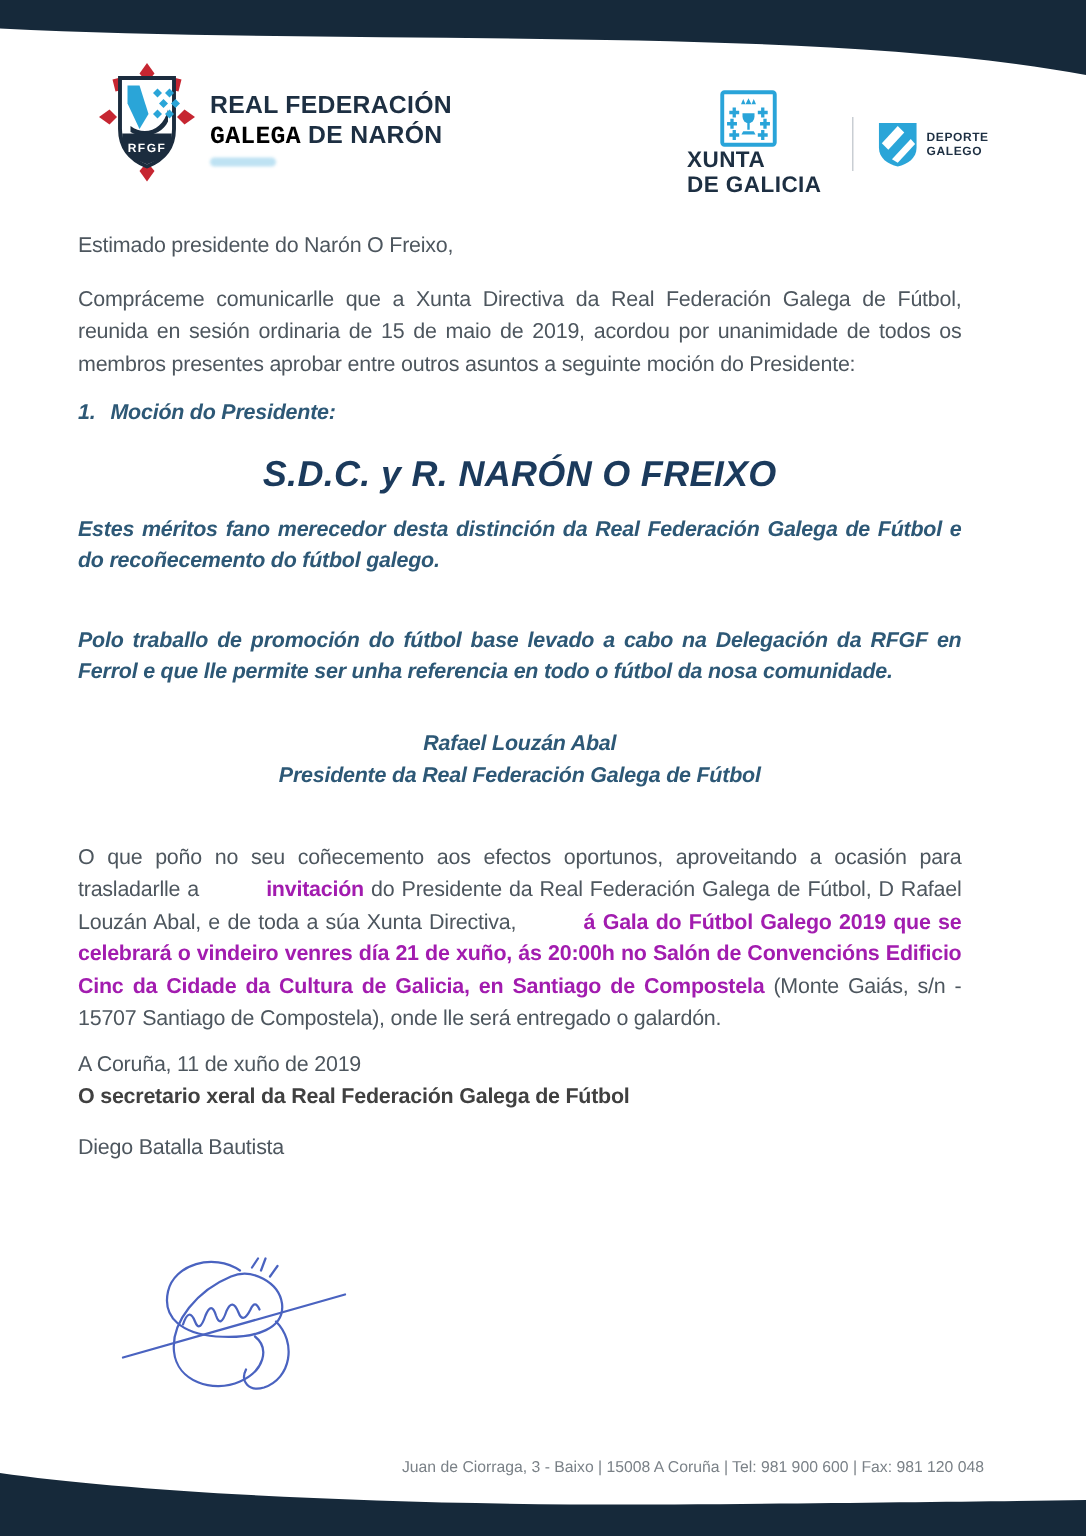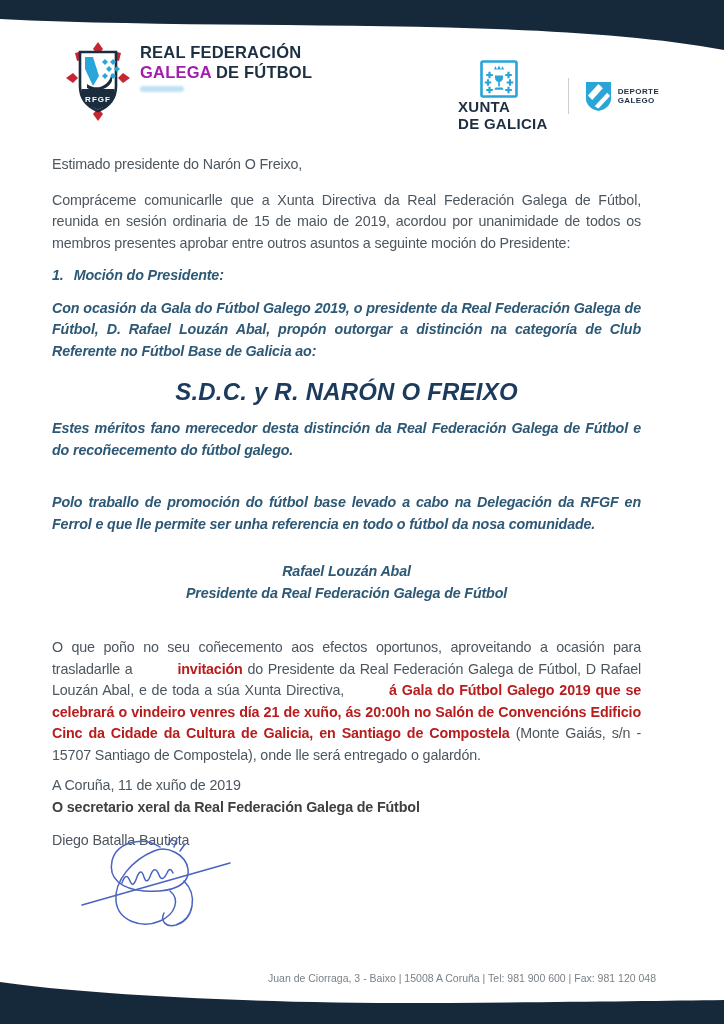--- a/index.html
+++ b/index.html
@@ -9,23 +9,23 @@
     font-family:"Liberation Sans", sans-serif;
     -webkit-font-smoothing:antialiased;
   }
   .wave{position:absolute;left:0;width:724px;display:block;}
   #top-wave{top:0;}
   #bottom-wave{bottom:0;}
 
   
   .rfgf-logo{position:absolute;left:66px;top:42px;display:flex;align-items:flex-start;}
   .rfgf-shield{width:64px;height:80px;}
-  .rfgf-wordmark{margin-left:10px;line-height:20px;
+  .rfgf-wordmark{margin-left:10px;margin-top:18px;line-height:20px;
     font-size:16.5px;font-weight:800;letter-spacing:.2px;color:#1d2f42;}
-  .rfgf-wordmark .blue{color:#a21caf;}
+  .rfgf-wordmark .blue{color:#000000;font-family:Liberation Mono, monospace;}
   .logo-smudge{margin-top:4px;width:44px;height:6px;border-radius:3px;
     background:rgba(92,182,224,.4);filter:blur(1px);}
 
   .gov-logos{position:absolute;left:450px;top:60px;display:flex;align-items:center;}
   .xunta-emblem{width:38px;height:38px;}
   .xunta-wordmark{margin-left:8px;font-size:15px;font-weight:700;line-height:17px;
     letter-spacing:.3px;color:#1d2f42;}
   .logos-divider{width:1px;height:36px;background:#c9ced3;margin:0 16px 0 20px;}
   .deporte{display:flex;align-items:center;}
   .deporte-shield{width:27px;height:31px;}
@@ -42,21 +42,21 @@
   .motion-heading .num{margin-right:10px;}
   .motion{font-style:italic;font-weight:700;color:#2d5876;}
   .motion-p1{margin-top:11px !important;}
   .award-title{margin:15px 0 0 0;text-align:center;font-size:24px;line-height:30px;
     font-style:italic;font-weight:800;color:#1b3a5c;letter-spacing:.2px;}
   .motion-p2{margin-top:31px !important;}
   .motion-p3{margin-top:11px !important;}
   .signer{margin-top:26px !important;text-align:center !important;
     font-style:italic;font-weight:700;color:#2d5876;}
   .closing{margin-top:33px !important;}
-  .closing b{font-weight:700;color:#b91c1c;padding-left:40px;}
+  .closing b{font-weight:700;color:#a21caf;padding-left:40px;}
   .place-date{margin-top:9px !important;text-align:left !important;}
   .secretary-title{font-weight:700;color:#404040;text-align:left !important;}
   .secretary-name{margin-top:12px !important;text-align:left !important;}
 
   .signature{position:absolute;left:72px;top:833px;width:168px;height:100px;}
 
   
   .footer{position:absolute;right:68px;top:971px;text-align:left;
     font-size:10.5px;line-height:15px;color:#7a8187;}
   .footer .site{color:#55b5e2;margin-top:0;}
@@ -93,21 +93,21 @@
     <polygon points="43,24 46,27 43,30 40,27" fill="#2aa5d8"></polygon>
     <polygon points="51,24 54,27 51,30 48,27" fill="#2aa5d8"></polygon>
     <polygon points="39,31 42,34 39,37 36,34" fill="#2aa5d8"></polygon>
     <polygon points="47,31 50,34 47,37 44,34" fill="#2aa5d8"></polygon>
 
     <path d="M15.5,47 H48.5 V52 C48,60 40,64.5 32,67.5 C24,64.5 16,60 15.5,52 Z" fill="#1b2c3e"></path>
     <text x="32" y="59.5" text-anchor="middle" font-family="Liberation Sans, sans-serif" font-size="8" font-weight="bold" letter-spacing="1" fill="#ffffff">RFGF</text>
   </svg>
   <div class="rfgf-wordmark">
     <div>REAL FEDERACIÓN</div>
-    <div><span class="blue">GALEGA</span><span> DE FÚTBOL</span></div>
+    <div><span class="blue">GALEGA</span><span> DE NARÓN</span></div>
     <div class="logo-smudge"></div>
   </div>
 </div>
 
 <div class="gov-logos">
   <div style="display:flex;align-items:center;flex-direction:column;">
     <svg class="xunta-emblem" viewBox="0 0 38 38">
       <rect x="1.5" y="1.5" width="35" height="35" rx="1.5" fill="none" stroke="#29a4d9" stroke-width="2.6"></rect>
       <g fill="#29a4d9">
 
@@ -158,21 +158,20 @@
   </div>
 </div>
 
 <div class="letter">
   <p class="salutation">Estimado presidente do Narón O Freixo,</p>
 
   <p class="p1">Compráceme comunicarlle que a Xunta Directiva da Real Federación Galega de Fútbol, reunida en sesión ordinaria de 15 de maio de 2019, acordou por unanimidade de todos os membros presentes aprobar entre outros asuntos a seguinte moción do Presidente:</p>
 
   <p class="motion-heading"><span class="num">1.</span><span>Moción do Presidente:</span></p>
 
-  <p class="motion motion-p1">Con ocasión da Gala do Fútbol Galego 2019, o presidente da Real Federación Galega de Fútbol, D. Rafael Louzán Abal, propón outorgar a distinción na categoría de Club Referente no Fútbol Base de Galicia ao:</p>
 
   <div class="award-title">S.D.C. y R. NARÓN O FREIXO</div>
 
   <p class="motion motion-p3">Estes méritos fano merecedor desta distinción da Real Federación Galega de Fútbol e do recoñecemento do fútbol galego.</p>
 
   <p class="motion motion-p2">Polo traballo de promoción do fútbol base levado a cabo na Delegación da RFGF en Ferrol e que lle permite ser unha referencia en todo o fútbol da nosa comunidade.</p>
 
   <p class="signer">
     <span>Rafael Louzán Abal</span><br>
     <span>Presidente da Real Federación Galega de Fútbol</span>

